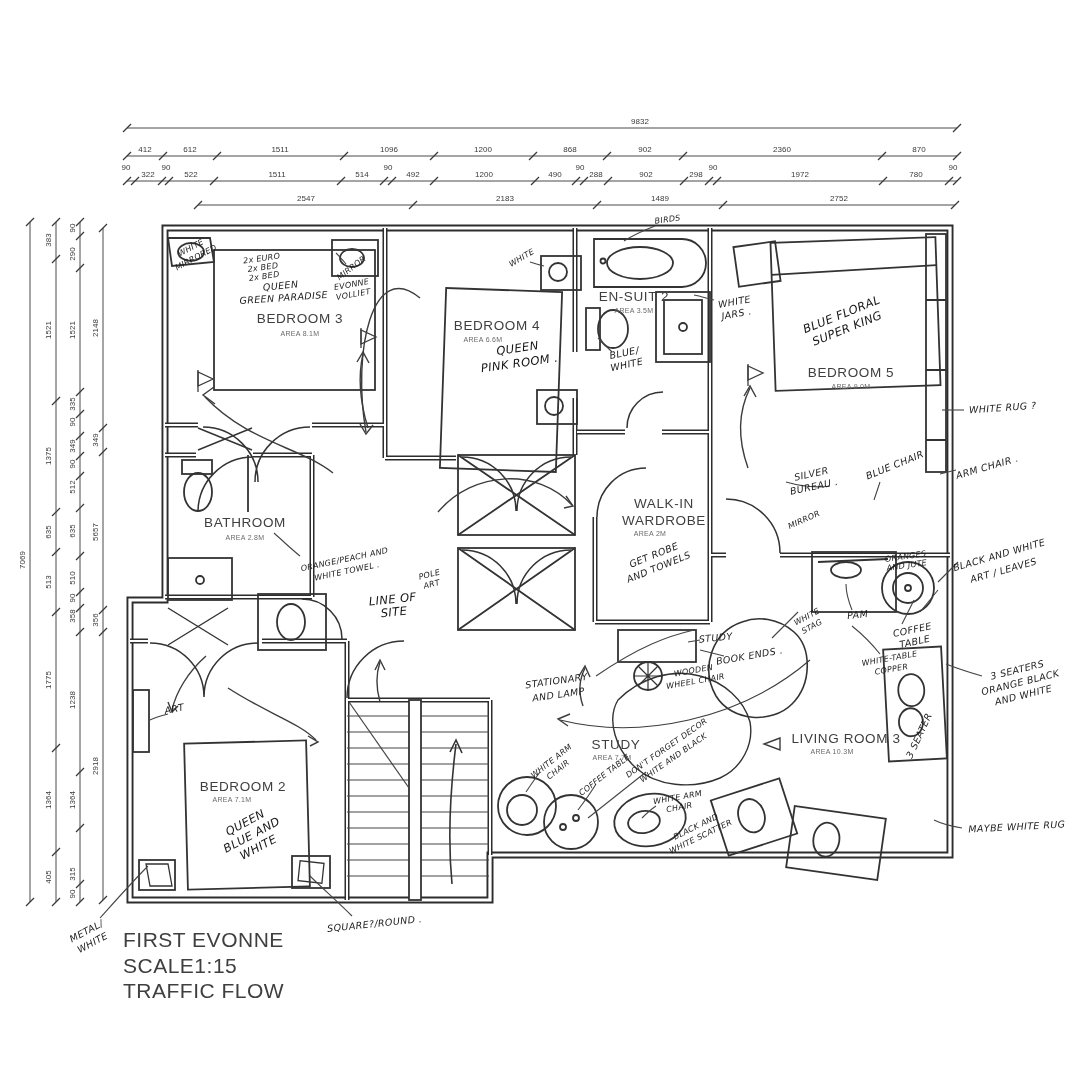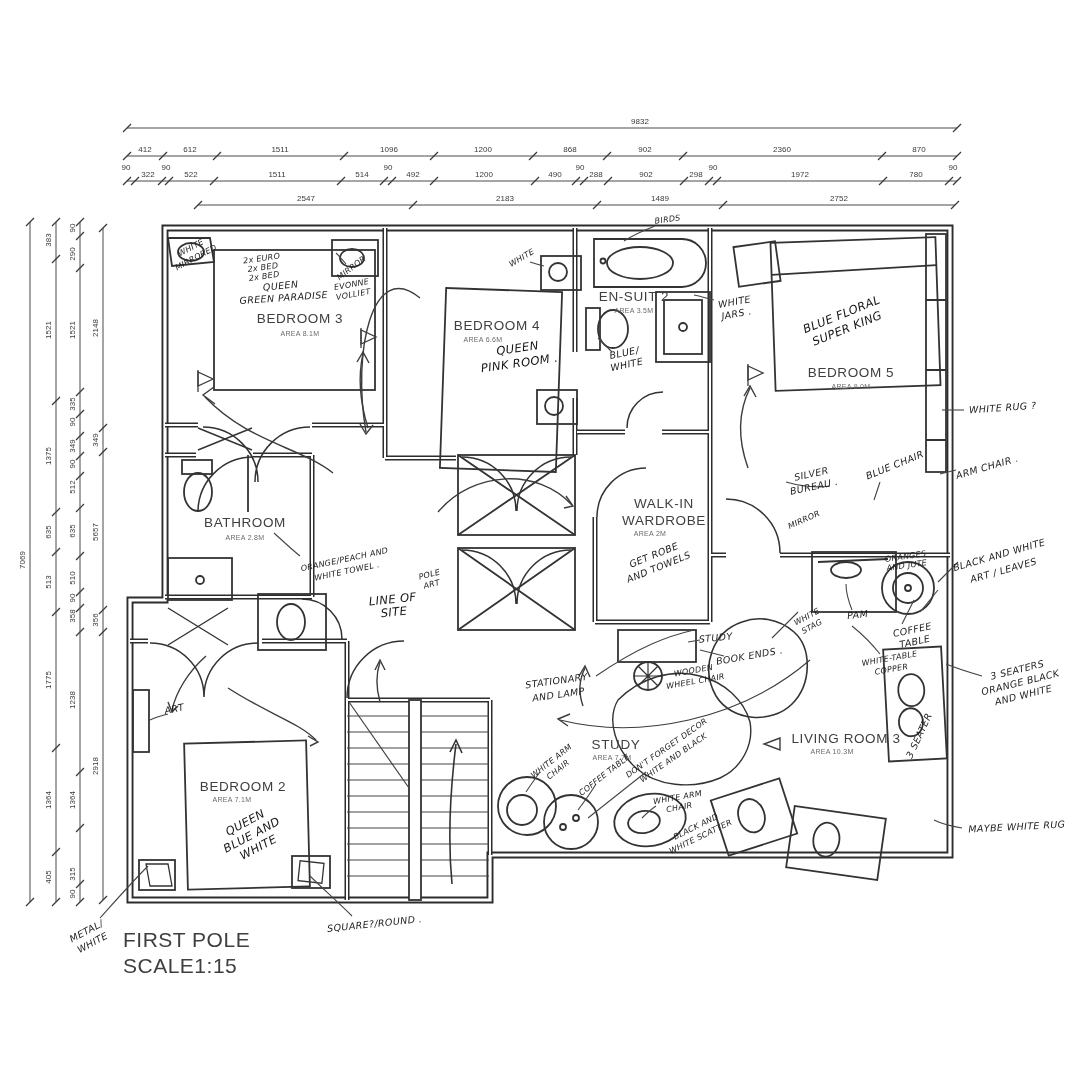--- a/index.html
+++ b/index.html
@@ -418,16 +418,17 @@
         <text x="1018" y="673" class="t-hand" transform="rotate(-14 1018 673)"><tspan x="1018" dy="0">3 SEATERS</tspan><tspan x="1018" dy="13">ORANGE BLACK</tspan><tspan x="1018" dy="13">AND WHITE</tspan></text>
         <text x="1017" y="830" class="t-hand" transform="rotate(-3 1017 830)"><tspan x="1017" dy="0">MAYBE WHITE RUG</tspan></text>
         <text x="175" y="712" class="t-hand" transform="rotate(-12 175 712)"><tspan x="175" dy="0">ART</tspan></text>
         <text x="247" y="826" class="t-hand-lg" transform="rotate(-28 247 826)"><tspan x="247" dy="0">QUEEN</tspan><tspan x="247" dy="14">BLUE AND</tspan><tspan x="247" dy="14">WHITE</tspan></text>
         <text x="88" y="934" class="t-hand" transform="rotate(-28 88 934)"><tspan x="88" dy="0">METAL/</tspan><tspan x="88" dy="13">WHITE</tspan></text>
         <text x="375" y="927" class="t-hand" transform="rotate(-6 375 927)"><tspan x="375" dy="0">SQUARE?/ROUND .</tspan></text>
       </g>
   </svg>
 
   <div class="title-block">
-    <div>FIRST POLE</div>
+    <div>FIRST EVONNE</div>
     <div>SCALE1:15</div>
+    <div>TRAFFIC FLOW</div>
   </div>
 </div>
 
 </body></html>

